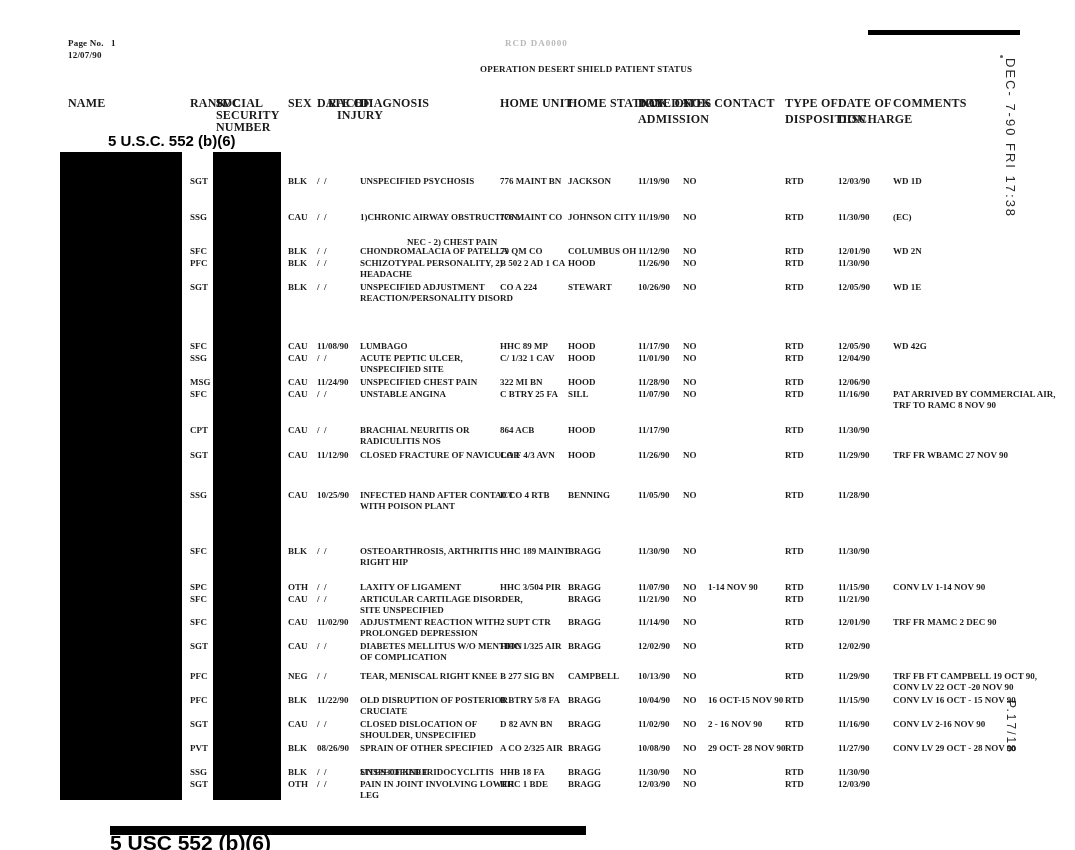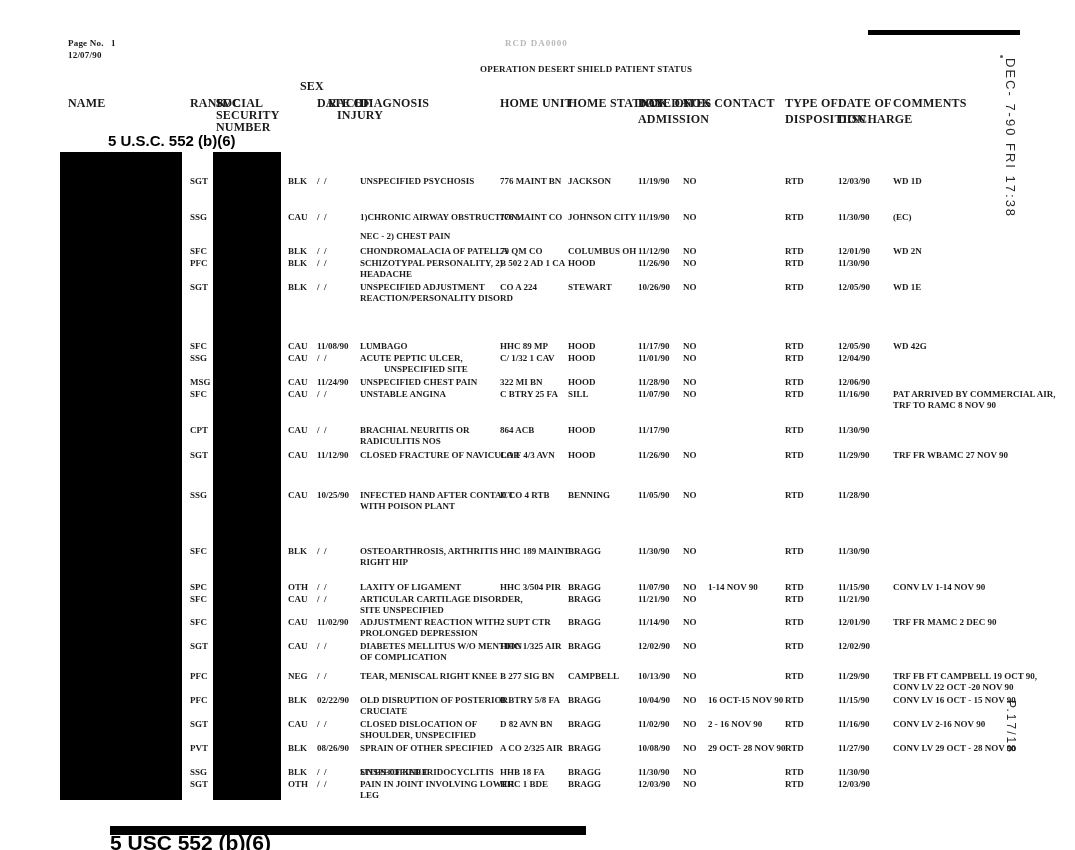--- a/index.html
+++ b/index.html
@@ -141,21 +141,21 @@
   <div class="rot" id="fax-stamp">DEC- 7-90 FRI 17:38</div>
   <div class="rot" id="page-stamp">P.17/18</div>
 
   <div id="col-headers">
     <div class="t hdr" style="left:68px;  top:96px;">NAME</div>
     <div class="t hdr" style="left:190px; top:96px;">RANK</div>
     <div class="t hdr" style="left:216px; top:96px;">SVC</div>
     <div class="t hdr" style="left:216px; top:96px;">SOCIAL</div>
     <div class="t hdr" style="left:216px; top:108px;">SECURITY</div>
     <div class="t hdr" style="left:216px; top:120px;">NUMBER</div>
-    <div class="t hdr" style="left:288px; top:79px;margin-left:12px;">SEX</div>
+    <div class="t hdr" style="left:288px; top:96px;">SEX</div>
     <div class="t hdr" style="left:310px; top:96px;padding-left:18px;">RACE</div>
     <div class="t hdr" style="left:317px; top:96px;">DATE OF</div>
     <div class="t hdr" style="left:317px; top:108px;margin-left:20px;">INJURY</div>
     <div class="t hdr" style="left:360px; top:96px;text-align:right;">DIAGNOSIS</div>
     <div class="t hdr" style="left:500px; top:96px;">HOME UNIT</div>
     <div class="t hdr" style="left:568px; top:96px;">HOME STATION</div>
     <div class="t hdr" style="left:638px; top:96px;">DATE OF</div>
     <div class="t hdr" style="left:638px; top:112px;">ADMISSION</div>
     <div class="t hdr" style="left:683px; top:96px;">NOK CONTACT</div>
     <div class="t hdr" style="left:640px; top:96px;">NOK DATES</div>
@@ -187,21 +187,21 @@
         <div class="cell c-sex">CAU</div>
         <div class="cell c-date">/  /</div>
         <div class="cell c-diag">1)CHRONIC AIRWAY OBSTRUCTION.</div>
         <div class="cell c-unit">776 MAINT CO</div>
         <div class="cell c-stn">JOHNSON CITY</div>
         <div class="cell c-adm">11/19/90</div>
         <div class="cell c-ncontact">NO</div>
         <div class="cell c-disp">RTD</div>
         <div class="cell c-dsch">11/30/90</div>
         <div class="cell c-cmt">(EC)</div>
-        <div class="cell c-diag" style="top: 19px;">NEC - 2) CHEST PAIN</div>
+        <div class="cell c-diag" style="top: 25px; margin-left: 47px;">NEC - 2) CHEST PAIN</div>
       </div>
       <div class="row" style="top: 246px;">
         <div class="cell c-rank">SFC</div>
         <div class="cell c-svc">USA</div>
         <div class="cell c-sex">BLK</div>
         <div class="cell c-date">/  /</div>
         <div class="cell c-diag">CHONDROMALACIA OF PATELLA</div>
         <div class="cell c-unit">79 QM CO</div>
         <div class="cell c-stn">COLUMBUS OH</div>
         <div class="cell c-adm">11/12/90</div>
@@ -258,21 +258,21 @@
         <div class="cell c-svc">USA</div>
         <div class="cell c-sex">CAU</div>
         <div class="cell c-date">/  /</div>
         <div class="cell c-diag">ACUTE PEPTIC ULCER,</div>
         <div class="cell c-unit">C/ 1/32 1 CAV</div>
         <div class="cell c-stn">HOOD</div>
         <div class="cell c-adm">11/01/90</div>
         <div class="cell c-ncontact">NO</div>
         <div class="cell c-disp">RTD</div>
         <div class="cell c-dsch">12/04/90</div>
-        <div class="cell c-diag" style="top: 11px; margin-left: 24px;">UNSPECIFIED SITE</div>
+        <div class="cell c-diag" style="top: 11px;">UNSPECIFIED SITE</div>
       </div>
       <div class="row" style="top: 377px;">
         <div class="cell c-rank">MSG</div>
         <div class="cell c-svc">USA</div>
         <div class="cell c-sex">CAU</div>
         <div class="cell c-date">11/24/90</div>
         <div class="cell c-diag">UNSPECIFIED CHEST PAIN</div>
         <div class="cell c-unit">322 MI BN</div>
         <div class="cell c-stn">HOOD</div>
         <div class="cell c-adm">11/28/90</div>
@@ -419,21 +419,21 @@
         <div class="cell c-ncontact">NO</div>
         <div class="cell c-disp">RTD</div>
         <div class="cell c-dsch">11/29/90</div>
         <div class="cell c-cmt">TRF FB FT CAMPBELL 19 OCT 90,</div>
         <div class="cell c-cmt2" style="top: 11px;">CONV LV 22 OCT -20 NOV 90</div>
       </div>
       <div class="row" style="top: 695px;">
         <div class="cell c-rank">PFC</div>
         <div class="cell c-svc">USA</div>
         <div class="cell c-sex">BLK</div>
-        <div class="cell c-date">02/22/90</div>
+        <div class="cell c-date">11/22/90</div>
         <div class="cell c-diag">OLD DISRUPTION OF POSTERIOR</div>
         <div class="cell c-unit">B BTRY 5/8 FA</div>
         <div class="cell c-stn">BRAGG</div>
         <div class="cell c-adm">10/04/90</div>
         <div class="cell c-ncontact">NO</div>
         <div class="cell c-nd">16 OCT-15 NOV 90</div>
         <div class="cell c-disp">RTD</div>
         <div class="cell c-dsch">11/15/90</div>
         <div class="cell c-cmt">CONV LV 16 OCT - 15 NOV 90</div>
         <div class="cell c-diag" style="top: 11px;">CRUCIATE</div>

